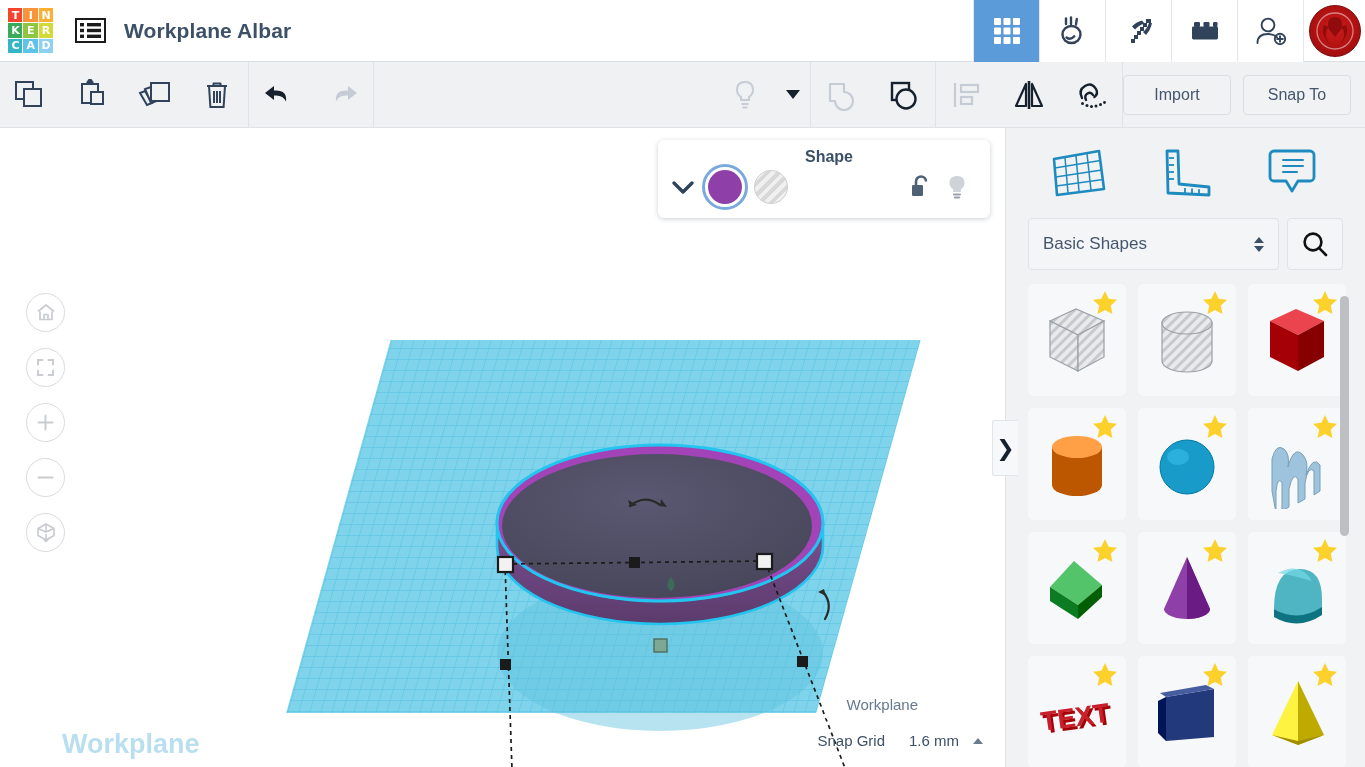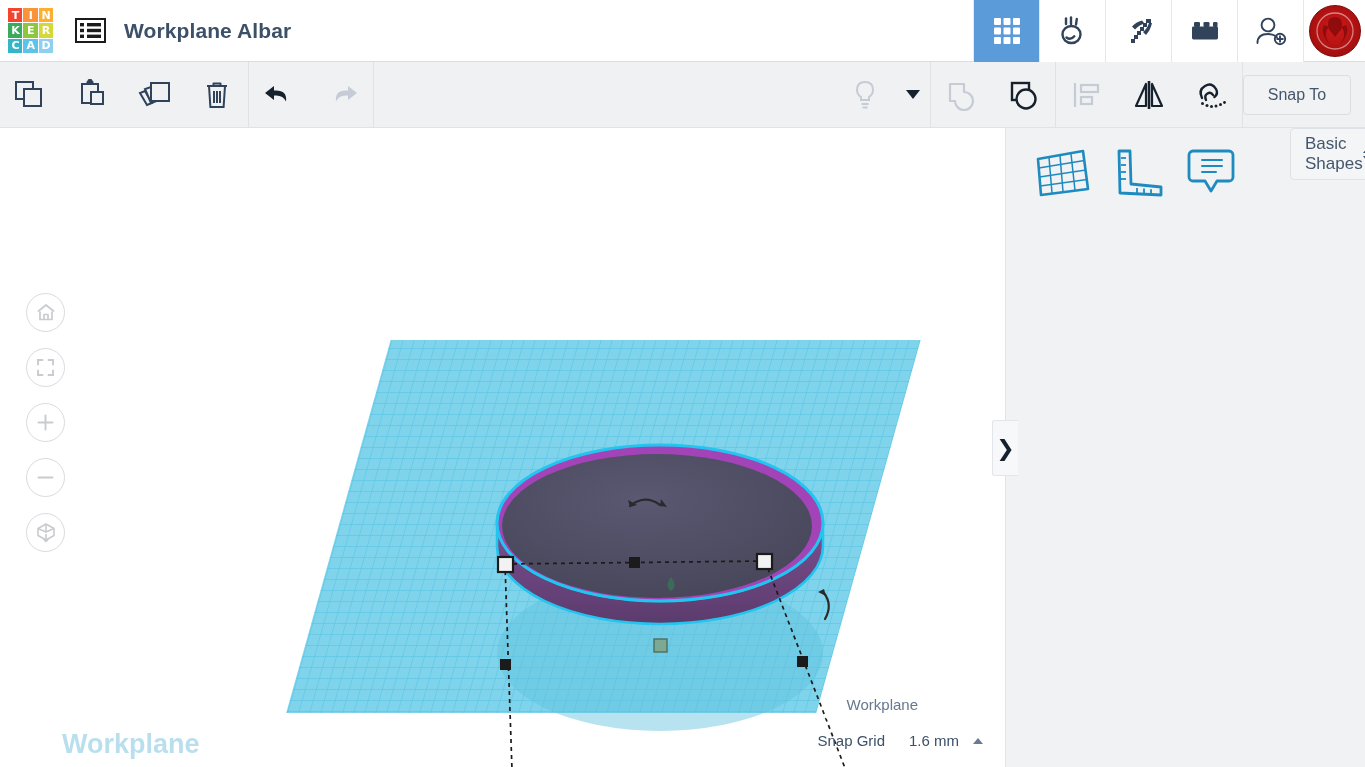--- a/index.html
+++ b/index.html
@@ -155,21 +155,21 @@
     background: #f7f8f9; border: 1px solid #e2e5e9; border-right: none;
     border-radius: 3px 0 0 3px;
     display:flex; align-items:center; justify-content:center; cursor:pointer; z-index: 6;
     font-size: 22px; color: #16212e; font-family: "DejaVu Sans", sans-serif;
   }
 
   
   .rpanel {
     position: absolute; top: 128px; right: 0; width: 360px; height: 639px;
     background: #f1f2f4; border-left: 1px solid #e0e3e7;
-    display: flex; flex-direction: row;
+    display: flex; flex-direction: column;
   }
   .rp-tabs { height: 90px; display:flex; align-items:center; justify-content: space-around; padding: 0 20px; }
   .rp-tab { width: 74px; height: 62px; display:flex; align-items:center; justify-content:center; cursor:pointer; }
   .rp-picker { display:flex; gap: 8px; padding: 0 22px 14px 22px; }
   .rp-select {
     flex: 1; height: 52px; background: #f4f5f6; border: 1px solid #dfe2e6; border-radius: 4px;
     display: flex; align-items: center; padding: 0 14px; font-size: 17px; color: #44566d; cursor:pointer;
   }
   .rp-select span.val { flex: 1; }
   .stepper { display:flex; flex-direction: column; gap: 3px; align-items:center; }
@@ -423,20 +423,21 @@
             <circle cx="18.5" cy="27.5" r="1.5"></circle>
               <circle cx="23" cy="27" r="1.5"></circle>
             <circle cx="27.5" cy="25.5" r="1.5"></circle>
               <circle cx="31.5" cy="23.5" r="1.4"></circle>
           </g>
         </svg>
       </div>
     </div>
     <div class="tb-sep"></div>
     <div class="tb-action-group" id="file-actions">
+        <div class="tb-action">Import</div>
         <div class="tb-action">Snap To</div>
       </div>
   </div>
 
   <div class="canvas">
     <svg class="plane-svg" width="1005" height="639" viewBox="0 0 1005 639">
       <defs>
         <pattern id="gridpat" width="11" height="11" patternUnits="userSpaceOnUse">
           <rect width="11" height="11" fill="#7fd4ec"></rect>
           <path d="M11 0 L0 0 0 11" fill="none" stroke="#4ec0e2" stroke-width="0.9"></path>
@@ -548,20 +549,49 @@
             <polygon points="10,2 18,6.5 18,13.5 10,18 2,13.5 2,6.5"></polygon>
             <path d="M10 2 L10 10 L18 6.5"></path>
               <path d="M10 10 L2 6.5"></path>
             <path d="M10 12 L10 19.5"></path>
               <path d="M7.5 17 L10 19.5 L12.5 17"></path>
           </g>
         </svg>
       </div>
     </div>
 
+    <div class="shape-panel">
+      <div class="shape-title">Shape</div>
+      <div class="sp-chevron">
+        <svg width="24" height="15" viewBox="0 0 24 15">
+          <path d="M3 3 L12 12 L21 3" fill="none" stroke="#31435a" stroke-width="3.4" stroke-linecap="round" stroke-linejoin="round"></path>
+        </svg>
+      </div>
+      <div class="sp-swatches">
+        <div class="sw solid"></div>
+        <div class="sw hole"></div>
+      </div>
+      <div class="sp-right">
+        <div class="sp-icon">
+          <svg width="22" height="26" viewBox="0 0 22 26">
+            <path d="M6 11 V7.5 a5 5 0 0 1 10 0" fill="none" stroke="#4e6074" stroke-width="2.6"></path>
+            <rect x="2" y="11" width="11" height="11" rx="1.2" fill="#4e6074"></rect>
+          </svg>
+        </div>
+        <div class="sp-icon">
+          <svg width="22" height="27" viewBox="0 0 22 27">
+            <path d="M11 2 q-7.5 0 -7.5 7 q0 4 3.6 6.3 v2.7 h7.8 v-2.7 q3.6 -2.3 3.6 -6.3 q0 -7 -7.5 -7 z" fill="#ced3d9"></path>
+            <g stroke="#9aa3ad" stroke-width="2" stroke-linecap="round">
+              <path d="M8 20.5 h6"></path>
+                <path d="M8.8 23.5 h4.4"></path>
+            </g>
+          </svg>
+        </div>
+      </div>
+    </div>
 
     <div class="settings-btn">Workplane</div>
     <div class="snaprow">
       <div class="snaplabel">Snap Grid</div>
       <div class="snapsel">
         <span>1.6 mm</span>
         <span class="caret-up"></span>
       </div>
     </div>
   </div>

